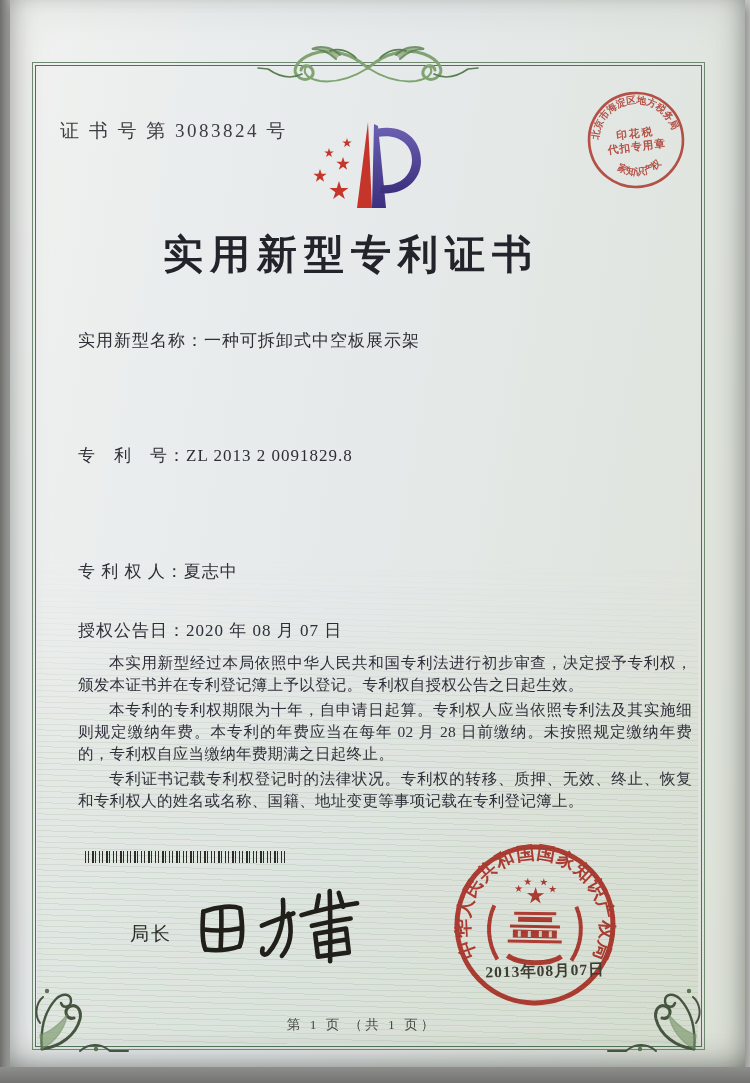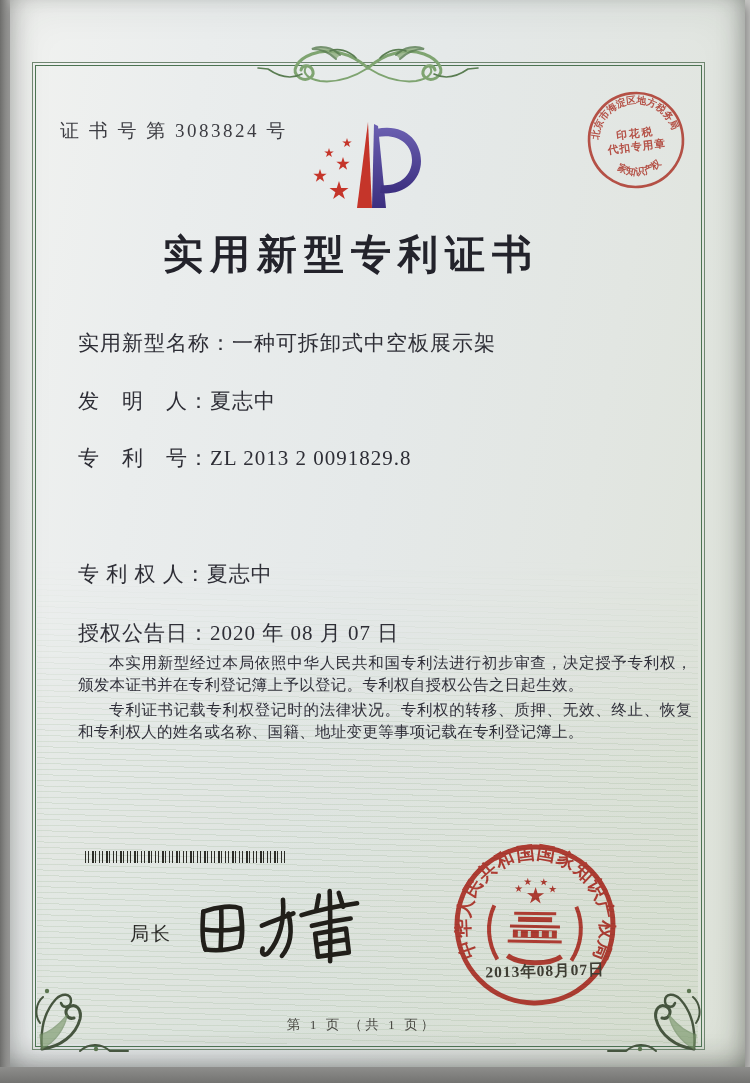--- a/index.html
+++ b/index.html
@@ -24,21 +24,21 @@
     background:
       repeating-linear-gradient(1.4deg,rgba(120,155,110,.16) 0 1px,rgba(0,0,0,0) 1px 5.6px),
       linear-gradient(180deg,rgba(170,190,150,.03),rgba(160,185,140,.14));
     -webkit-mask-image:linear-gradient(180deg,transparent 0,#000 40%);
     mask-image:linear-gradient(180deg,transparent 0,#000 40%);}
   .ornament{position:absolute;}
   
   .cert-no{position:absolute;left:60px;top:118px;font-size:19px;letter-spacing:2.5px;color:#3c3c42;}
   .page-title{position:absolute;left:0;top:227px;width:695px;text-align:center;
     font-size:40px;font-weight:700;letter-spacing:7px;color:#23232b;text-indent:7px;}
-  .field{position:absolute;left:78px;font-size:21px;color:#2e2e36;letter-spacing:1px;white-space:nowrap;}
+  .field{position:absolute;left:78px;font-size:17px;color:#2e2e36;letter-spacing:1px;white-space:nowrap;}
   .f1{top:329px}.f2{top:387px}.f3{top:444px}.f4{top:503px}.f5{top:560px}.f6{top:619px}
   .body-text{position:absolute;left:78px;top:652px;width:614px;color:#30303a;
     font-size:15.5px;line-height:22px;letter-spacing:.3px;text-align:justify;}
   .body-text p{margin:0 0 3px;text-indent:2em;}
   .barcode{position:absolute;left:85px;top:851px;width:203px;height:12px;opacity:.88;
     background:repeating-linear-gradient(90deg,#15150f 0 1.5px,transparent 1.5px 3px,
       #15150f 3px 3.8px,transparent 3.8px 7px,#15150f 7px 9px,transparent 9px 10.5px,
       #15150f 10.5px 11.2px,transparent 11.2px 14px);}
   .director{position:absolute;left:130px;top:921px;font-size:19px;color:#2b2b28;letter-spacing:2px;}
   .signature{position:absolute;left:188px;top:885px;width:180px;height:90px;transform:rotate(-2deg);}
@@ -128,35 +128,33 @@
     <text font-size="9.5" fill="#c23b2f" font-weight="700">
       <textPath href="#taxBottom" startOffset="50%" text-anchor="middle">国家知识产权局</textPath>
     </text>
   </svg>
 
   <div class="page-title">实用新型专利证书</div>
 
   <div class="field f1">
     <span>实用新型名称：</span><span>一种可拆卸式中空板展示架</span>
   </div>
-  <div class="field f2">
-    <span>发　明　人：</span><span>夏志中</span>
-  </div>
   <div class="field f3">
     <span>专　利　号：</span><span>ZL 2013 2 0091829.8</span>
   </div>
   <div class="field f5">
     <span>专 利 权 人：</span><span>夏志中</span>
   </div>
   <div class="field f6">
     <span>授权公告日：</span><span>2020 年 08 月 07 日</span>
   </div>
 
   <div class="body-text">
     <p>本实用新型经过本局依照中华人民共和国专利法进行初步审查，决定授予专利权，颁发本证书并在专利登记簿上予以登记。专利权自授权公告之日起生效。</p>
+    <p>本专利的专利权期限为十年，自申请日起算。专利权人应当依照专利法及其实施细则规定缴纳年费。本专利的年费应当在每年 02 月 28 日前缴纳。未按照规定缴纳年费的，专利权自应当缴纳年费期满之日起终止。</p>
     <p>专利证书记载专利权登记时的法律状况。专利权的转移、质押、无效、终止、恢复和专利权人的姓名或名称、国籍、地址变更等事项记载在专利登记簿上。</p>
   </div>
 
   <div class="barcode"></div>
 
   <div class="director">局长</div>
   <svg class="signature" viewBox="0 0 180 90" aria-label="田力普">
 
     <path d="M16,24 C14,42 14,56 17,62"></path>
     <path d="M16,24 C31,19 46,19 53,22 C55,39 54,54 51,60"></path>

